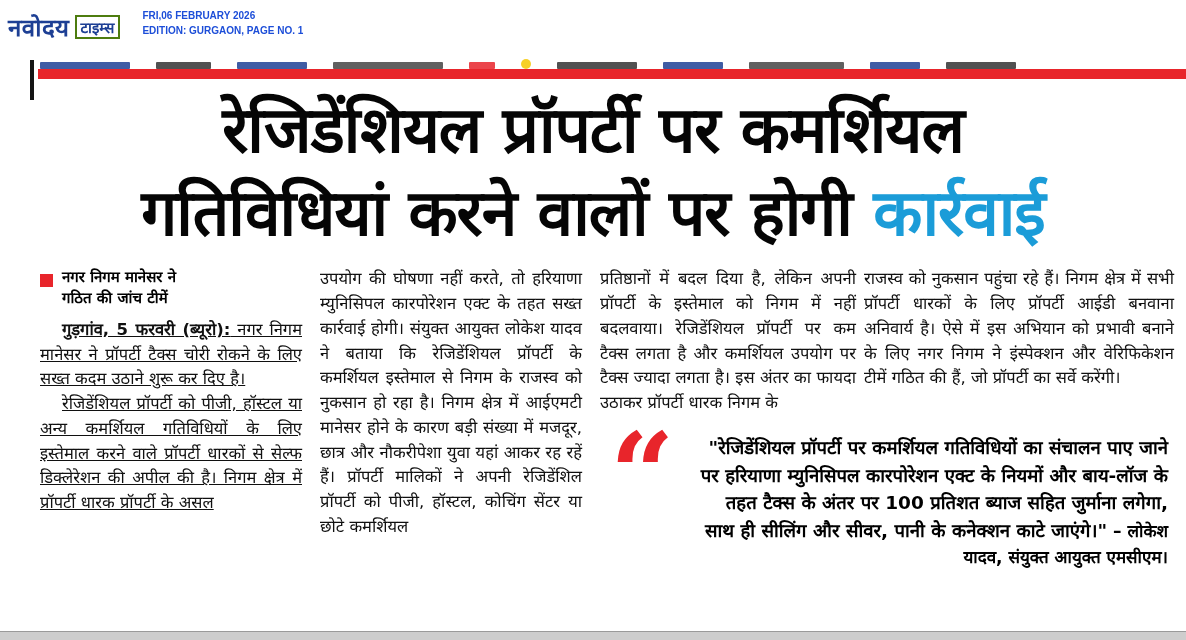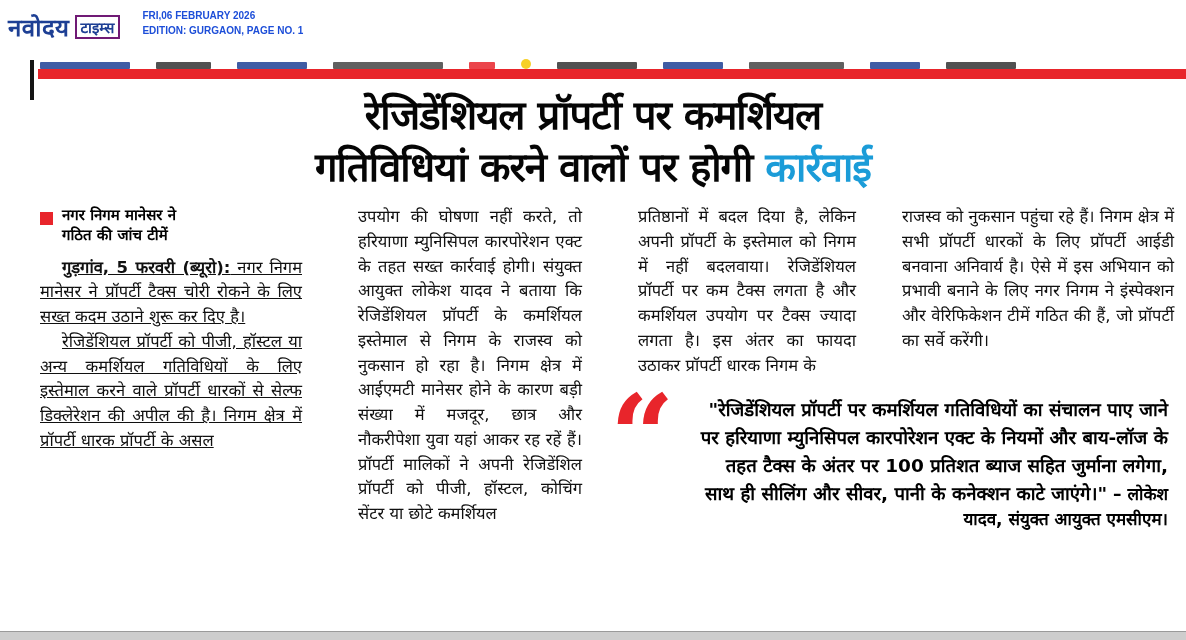--- a/index.html
+++ b/index.html
@@ -9,21 +9,21 @@
     font-family: "DejaVu Sans", sans-serif;
     position: relative; overflow: hidden;
     color: #111;
   }
   .page { width: 1186px; height: 640px; position: relative; background: #fff; }
 
   
   .clip-header { display: flex; align-items: flex-start; padding: 6px 12px 0 8px; height: 54px; }
   .logo { display: flex; align-items: center; gap: 5px; margin-top: 4px; }
   .logo-main { color: #1d3f94; font-weight: bold; font-size: 24px; letter-spacing: 0.5px; }
-  .logo-sub  { color: #1d3f94; font-weight: bold; font-size: 15px; border: 2px solid #701a75; padding: 0 4px; }
+  .logo-sub  { color: #1d3f94; font-weight: bold; font-size: 15px; border: 2px solid #4d7c0f; padding: 0 4px; }
   .header-meta { margin-left: 22px; margin-top: 2px; }
   .date-line, .edition-line { font-weight: bold; font-size: 10px; color: #1d4ed8; line-height: 1.5; font-family: "Liberation Sans", sans-serif; }
 
   
   .crop-strip { height: 13px; margin: 2px 6px 0 40px; display: flex; align-items: flex-end; gap: 26px; overflow: hidden; }
   .frag { display: inline-block; height: 7px; border-radius: 1px; opacity: .85; }
   .frag.b1 { width: 90px; background: #1d3f94; }
   .frag.k1 { width: 55px; background: #333; }
   .frag.b2 { width: 70px; background: #1d3f94; }
   .frag.k2 { width: 110px; background: #444; }
@@ -33,33 +33,33 @@
   .frag.b3 { width: 60px; background: #1d3f94; }
   .frag.k4 { width: 95px; background: #444; }
   .frag.b4 { width: 50px; background: #1d3f94; }
   .frag.k5 { width: 70px; background: #333; }
 
   .red-rule { height: 10px; background: #e8252b; margin-left: 38px; }
   .left-tear { position: absolute; left: 30px; top: 60px; width: 4px; height: 40px; background: #151515; }
 
   
   .headline { margin: 10px 46px 0 46px; text-align: center; font-weight: bold; color: #050505; }
-  .headline .hl-line { font-size: 40px; line-height: 1.30; letter-spacing: -1px; }
+  .headline .hl-line { font-size: 64px; line-height: 1.30; letter-spacing: -1px; }
   .hl-highlight { color: #1b9cd8; }
 
   
   .article-body {
     margin: 12px 12px 0 40px;
     display: grid;
     grid-template-columns: 262px 262px 1fr;
     column-gap: 18px;
   }
   .bodytext { font-size: 16.5px; line-height: 1.5; text-align: justify; color: #101010; }
   .para { text-indent: 22px; text-decoration: underline; }
-  .cont { text-indent: 0; margin-left: 38px; }
+  .cont { text-indent: 0; }
 
   .subhead { position: relative; padding-left: 22px; margin-bottom: 10px; font-weight: bold; font-size: 15px; line-height: 1.35; color: #000; }
   .red-square { position: absolute; left: 0; top: 7px; width: 13px; height: 13px; background: #e8252b; }
 
   .right-cols { display: grid; grid-template-columns: 256px 1fr; column-gap: 8px; }
 
   
   .quote-block { position: relative; margin-top: 16px; padding: 2px 6px 0 92px; text-align: right; }
   .quote-mark {
     position: absolute; left: 10px; top: -14px;

